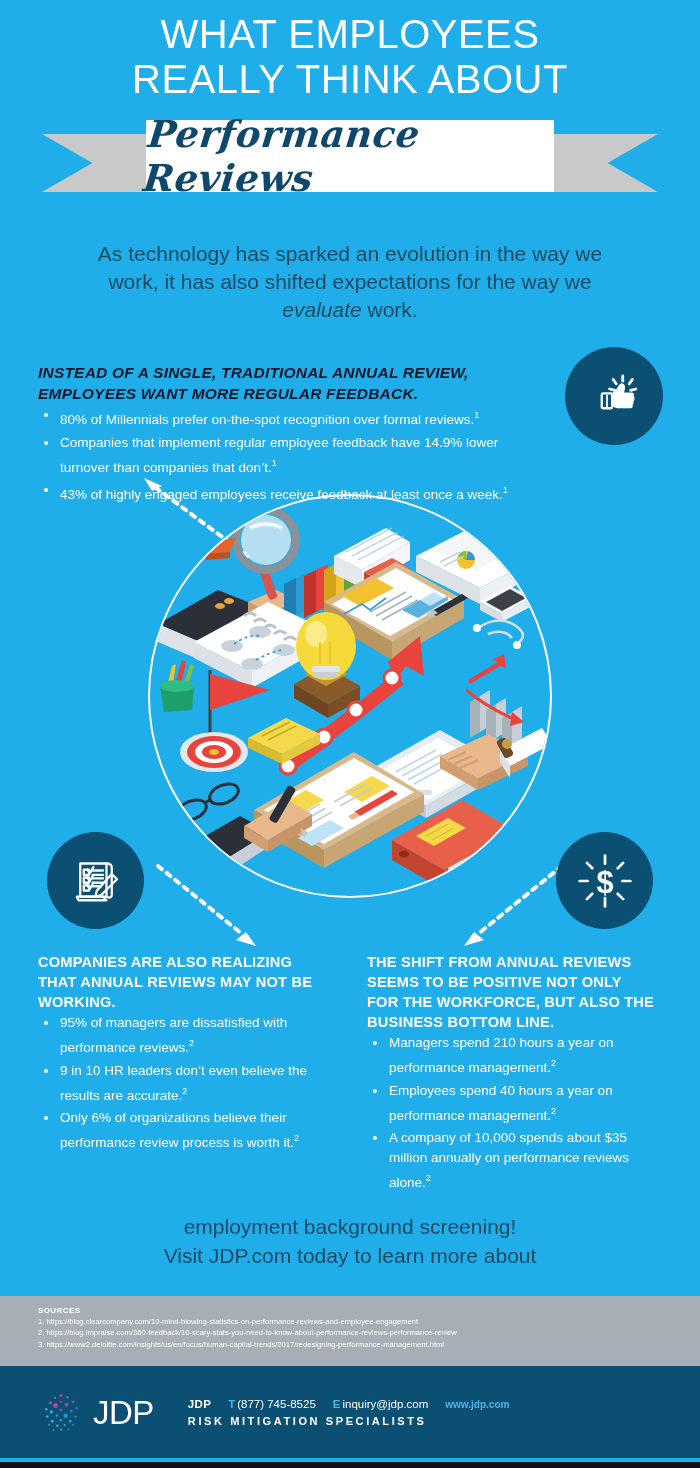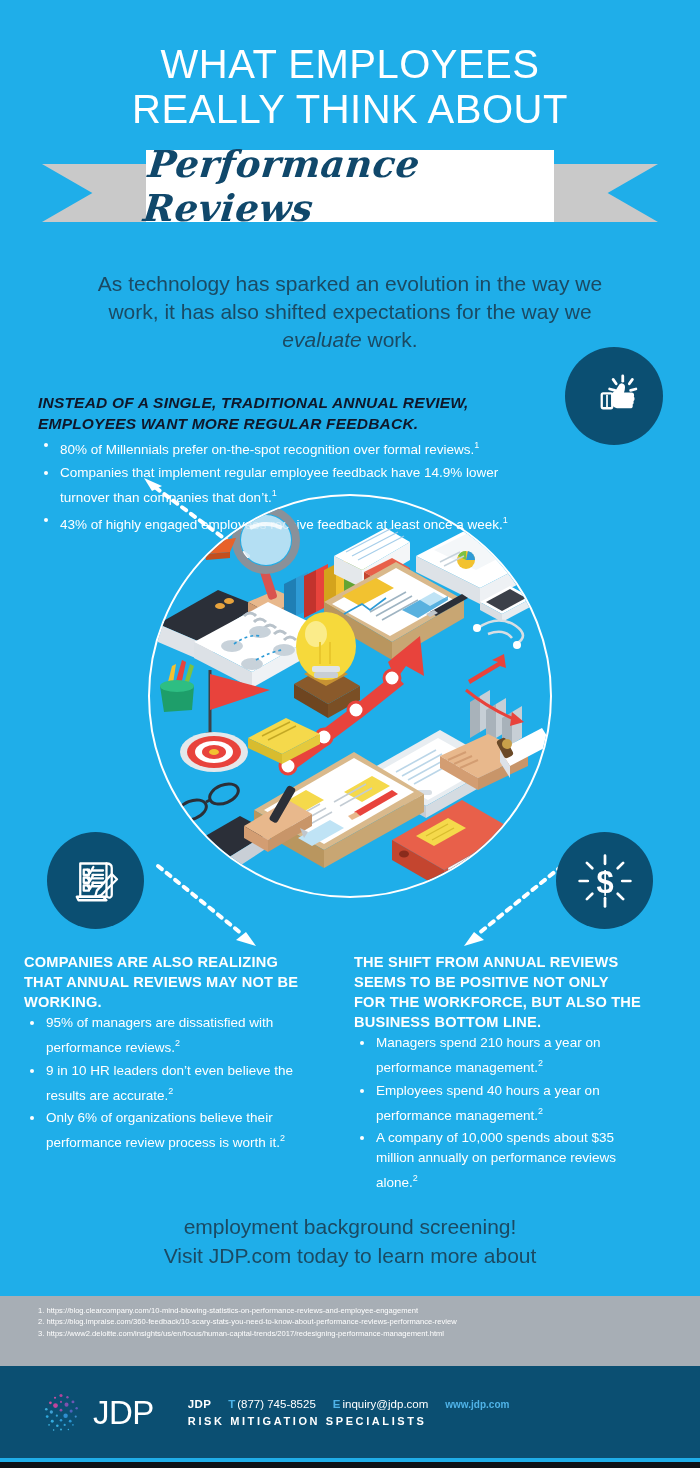--- a/index.html
+++ b/index.html
@@ -11,21 +11,21 @@
   .page {
     position: relative;
     width: 700px;
     height: 1468px;
     background: #1FAEE9;
     overflow: hidden;
   }
 
   
   .header-title {
-    padding-top: 42px;
+    padding-top: 12px;
     text-align: center;
     color: #ffffff;
     font-size: 40px;
     line-height: 45px;
     letter-spacing: 0.5px;
     font-weight: 300;
     font-family: "Liberation Sans", sans-serif;
   }
   .header-title .l1, .header-title .l2 { display: block; }
 
@@ -151,21 +151,21 @@
   #arrow-tl { left: 130px; top: 472px; width: 130px; height: 90px; }
   #arrow-bl { left: 150px; top: 860px; width: 120px; height: 100px; }
   #arrow-br { left: 450px; top: 860px; width: 120px; height: 100px; }
 
   
   .cols {
     position: absolute;
     top: 952px;
     left: 0; right: 6px;
     display: flex;
-    padding: 0 24px;
+    padding: 0 38px;
     gap: 40px;
   }
   .col { width: 290px; }
   .col-head {
     color: #ffffff;
     font-weight: bold;
     font-size: 14.6px;
     line-height: 20px;
     letter-spacing: 0.2px;
   }
@@ -663,20 +663,21 @@
       </ul>
     </div>
   </div>
 
   <div class="cta">
     <div>employment background screening!</div>
     <div>Visit JDP.com today to learn more about</div>
   </div>
 
   <div class="sources">
+    <div class="sources-title">SOURCES</div>
     <ul class="sources-list">
       <li>1. https://blog.clearcompany.com/10-mind-blowing-statistics-on-performance-reviews-and-employee-engagement</li>
       <li>2. https://blog.impraise.com/360-feedback/10-scary-stats-you-need-to-know-about-performance-reviews-performance-review</li>
       <li>3. https://www2.deloitte.com/insights/us/en/focus/human-capital-trends/2017/redesigning-performance-management.html</li>
     </ul>
   </div>
 
   <div class="footer">
     <div class="footer-logo">
       <svg class="logo-dots" viewBox="0 0 100 100">

